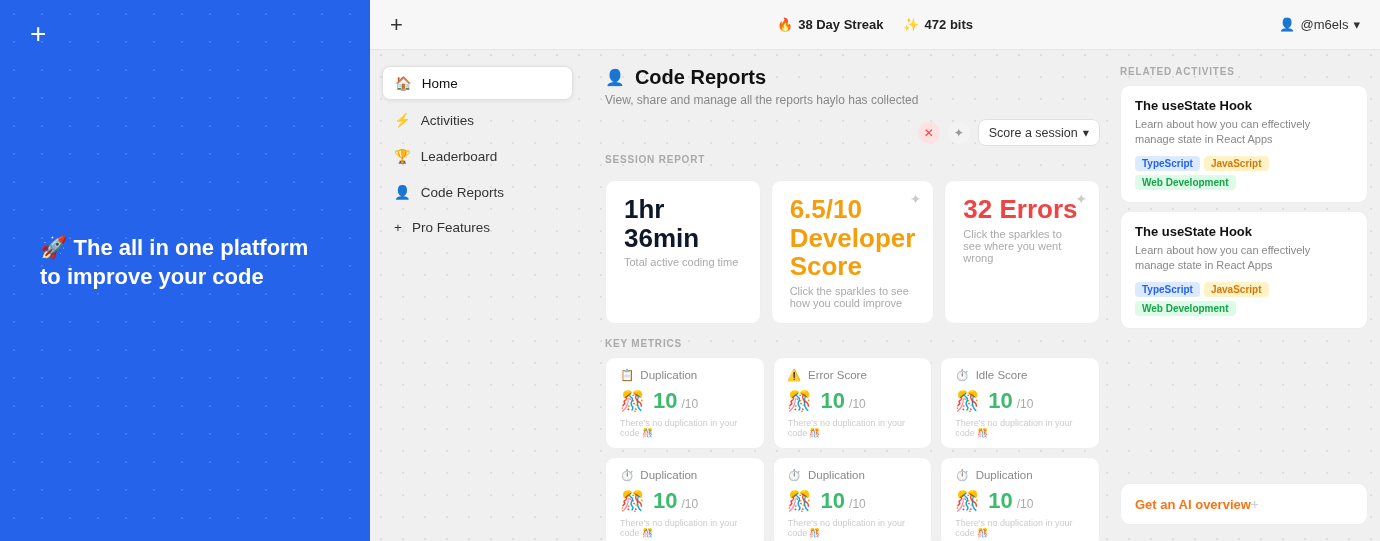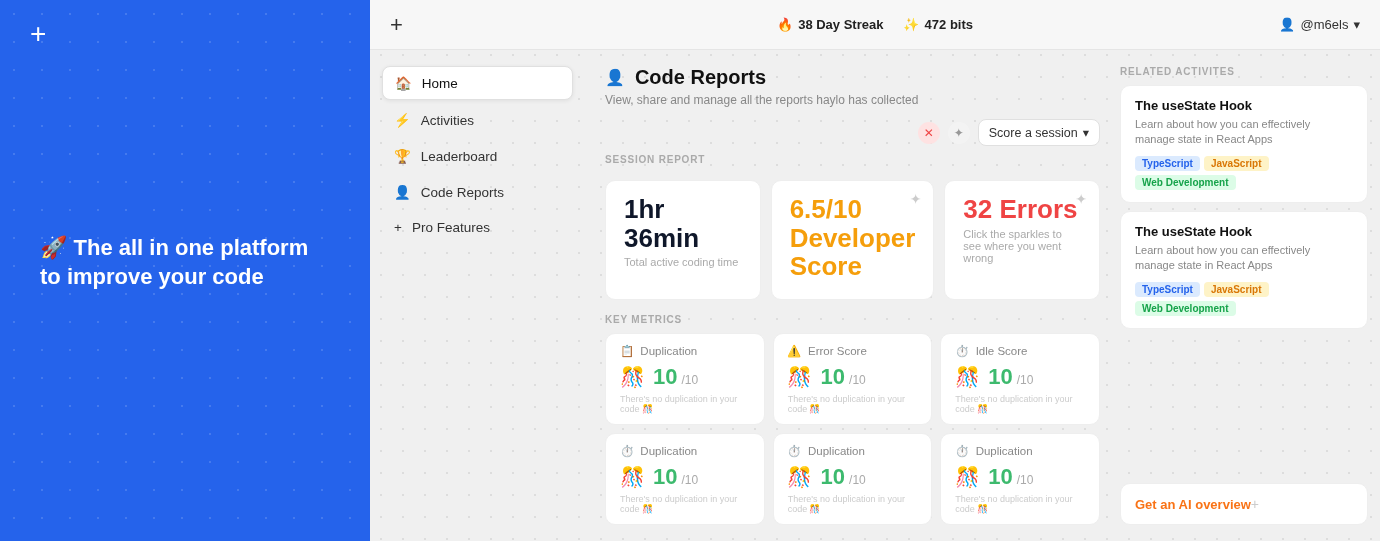--- a/index.html
+++ b/index.html
@@ -445,20 +445,21 @@
 
       <div class="session-report-label">SESSION REPORT</div>
 
       <div class="session-cards">
         <div class="session-card">
           <div class="card-value">1hr 36min</div>
           <div class="card-label">Total active coding time</div>
         </div>
         <div class="session-card">
           <div class="card-value orange">6.5/10 Developer Score</div>
+          <div class="card-label">Click the sparkles to see how you could improve</div>
           <span class="card-plus-icon">✦</span>
         </div>
         <div class="session-card">
           <div class="card-value red">32 Errors</div>
           <div class="card-label">Click the sparkles to see where you went wrong</div>
           <span class="card-plus-icon">✦</span>
         </div>
       </div>
 
       <div class="section-label">KEY METRICS</div>

